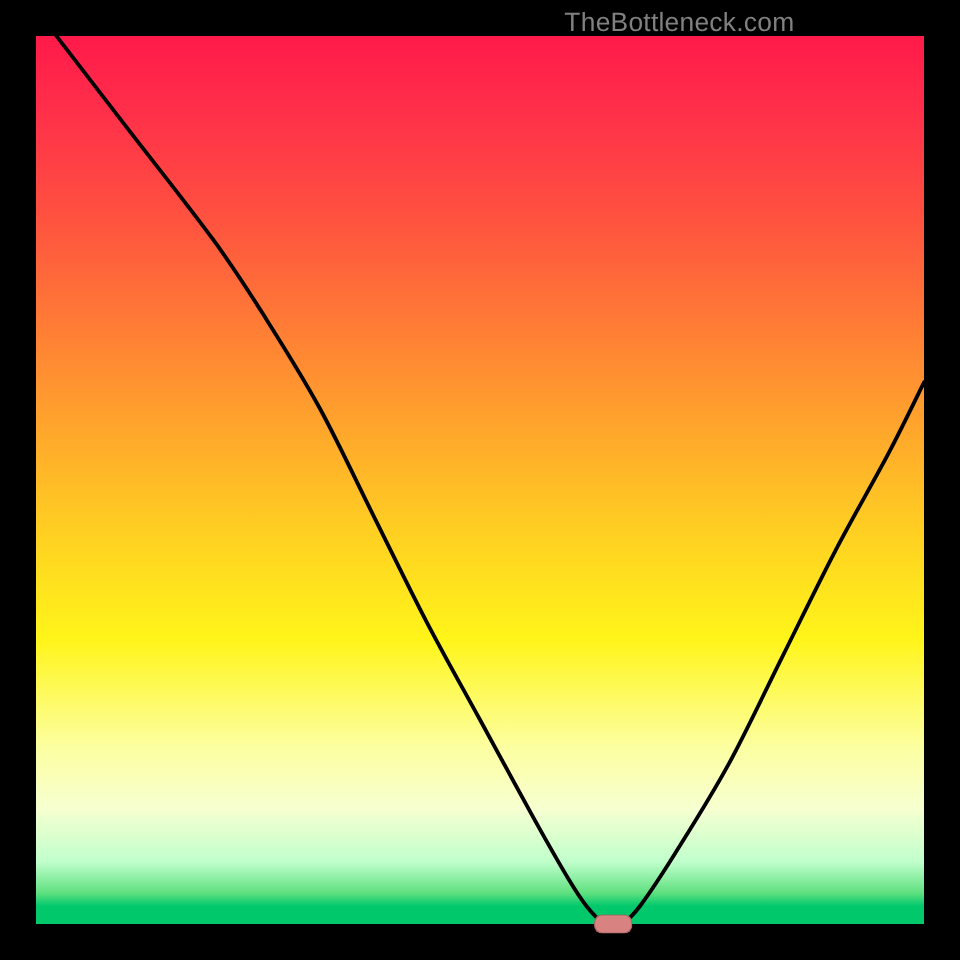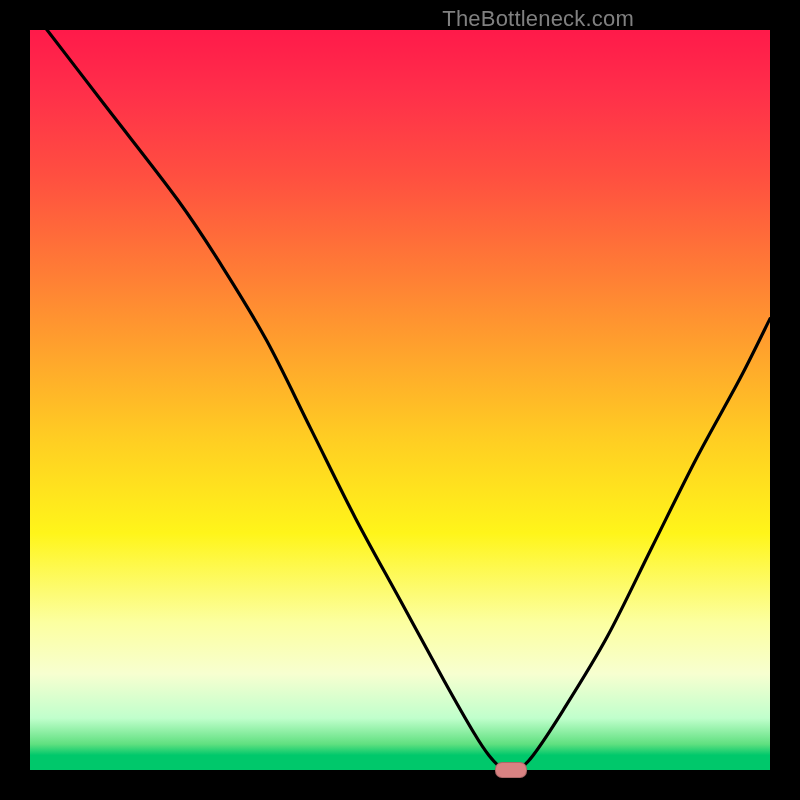--- a/index.html
+++ b/index.html
@@ -9,20 +9,21 @@
     height: 800px;
     overflow: hidden;
     background: #000;
     font-family: Arial, Helvetica, sans-serif;
   }
   .frame {
     position: relative;
     width: 644px;
     height: 800px;
     background: #000;
+    padding-left: 28px;
   }
   .plot-area {
     position: absolute;
     left: 30px;
     top: 30px;
     width: 740px;
     height: 740px;
     
     background: linear-gradient(
       to bottom,

